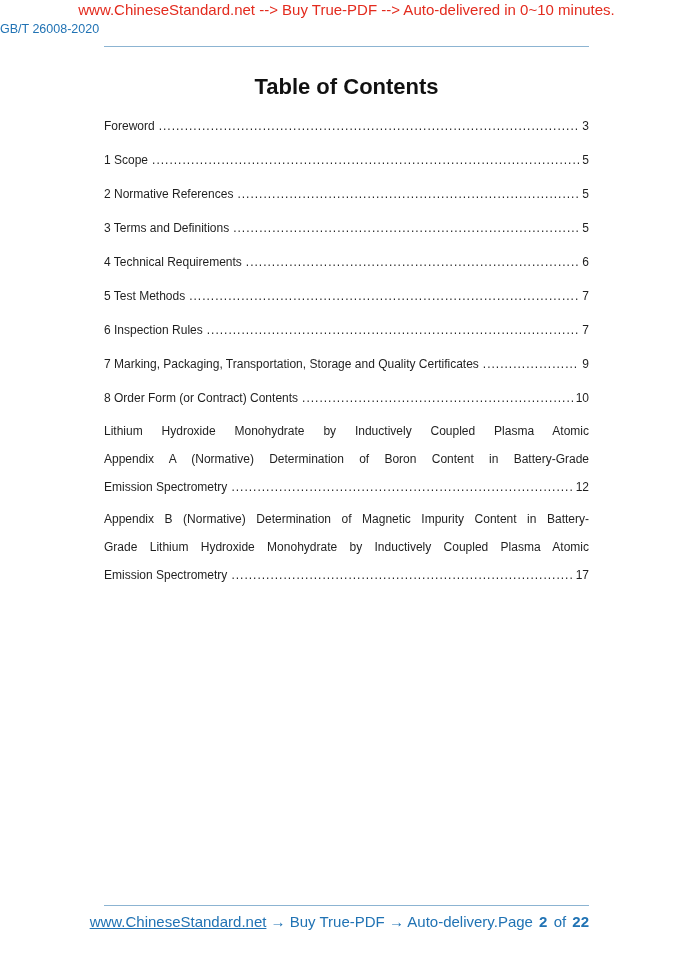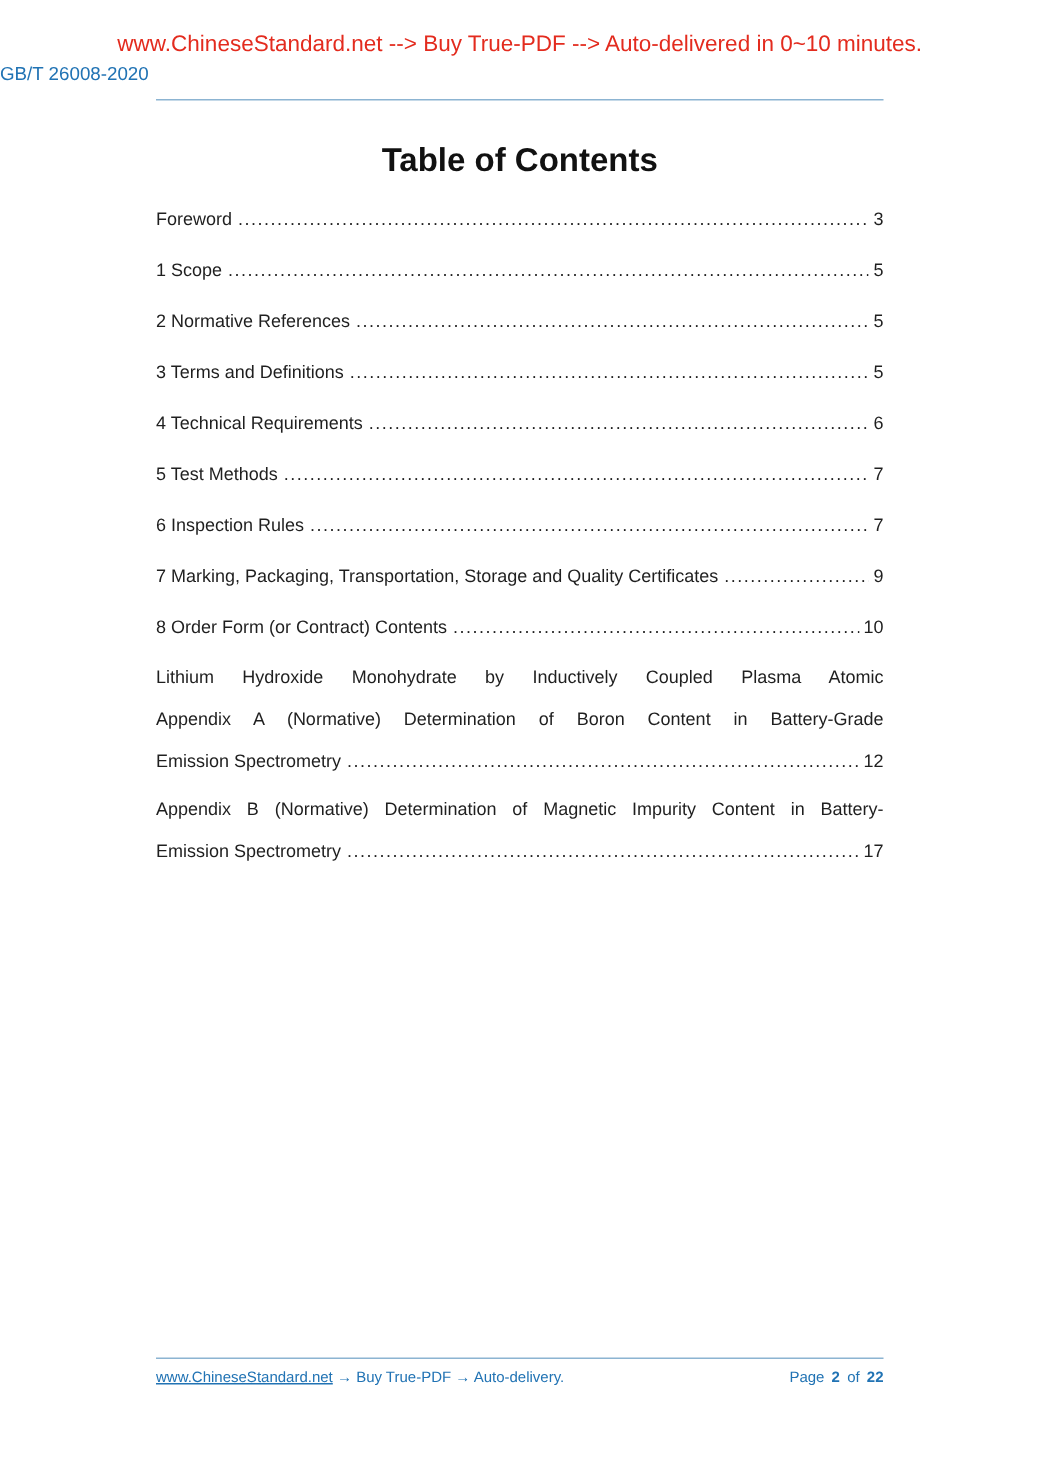--- a/index.html
+++ b/index.html
@@ -8,21 +8,20 @@
 
   .page {
     position: relative;
     width: 693px;
     height: 980px;
     background: #ffffff;
     overflow: hidden;
   }
 
   .banner {
-    margin-top: 20px;
     text-align: center;
     font-size: 15px;
     line-height: 19px;
     color: var(--banner_red);
   }
 
   .std-code {
     margin-top: 3px;
     text-align: left;
     font-size: 12.5px;
@@ -99,23 +98,23 @@
 
   .footer-rule {
     border: 0;
     border-top: 1px solid var(--rule_blue);
     width: 100%;
   }
 
   .footer-row {
     margin-top: 7px;
     display: flex;
-    justify-content: space-between;
+    justify-content: flex-end;
     align-items: baseline;
-    font-size: 10px;
+    font-size: 15px;
     color: var(--link_blue);
   }
 
   .footer-left { white-space: nowrap; }
 
   .footer-link {
     color: var(--link_blue);
     text-decoration: underline;
     cursor: pointer;
   }
@@ -187,20 +186,21 @@
           <div class="just-line">Lithium Hydroxide Monohydrate by Inductively Coupled Plasma Atomic</div>
           <div class="just-line">Appendix A (Normative) Determination of Boron Content in Battery-Grade</div>
           <div class="para-last">
             <span class="toc-label">Emission Spectrometry</span>
             <span class="leader">............................................................................................................................................................................................................................................................................................................</span>
             <span class="toc-page">12</span>
           </div>
         </div>
         <div class="toc-para">
           <div class="just-line">Appendix B (Normative) Determination of Magnetic Impurity Content in Battery-</div>
+          <div class="just-line">Grade Lithium Hydroxide Monohydrate by Inductively Coupled Plasma Atomic</div>
           <div class="para-last">
             <span class="toc-label">Emission Spectrometry</span>
             <span class="leader">............................................................................................................................................................................................................................................................................................................</span>
             <span class="toc-page">17</span>
           </div>
         </div>
       </div>
   </div>
 
   <div class="footer">

